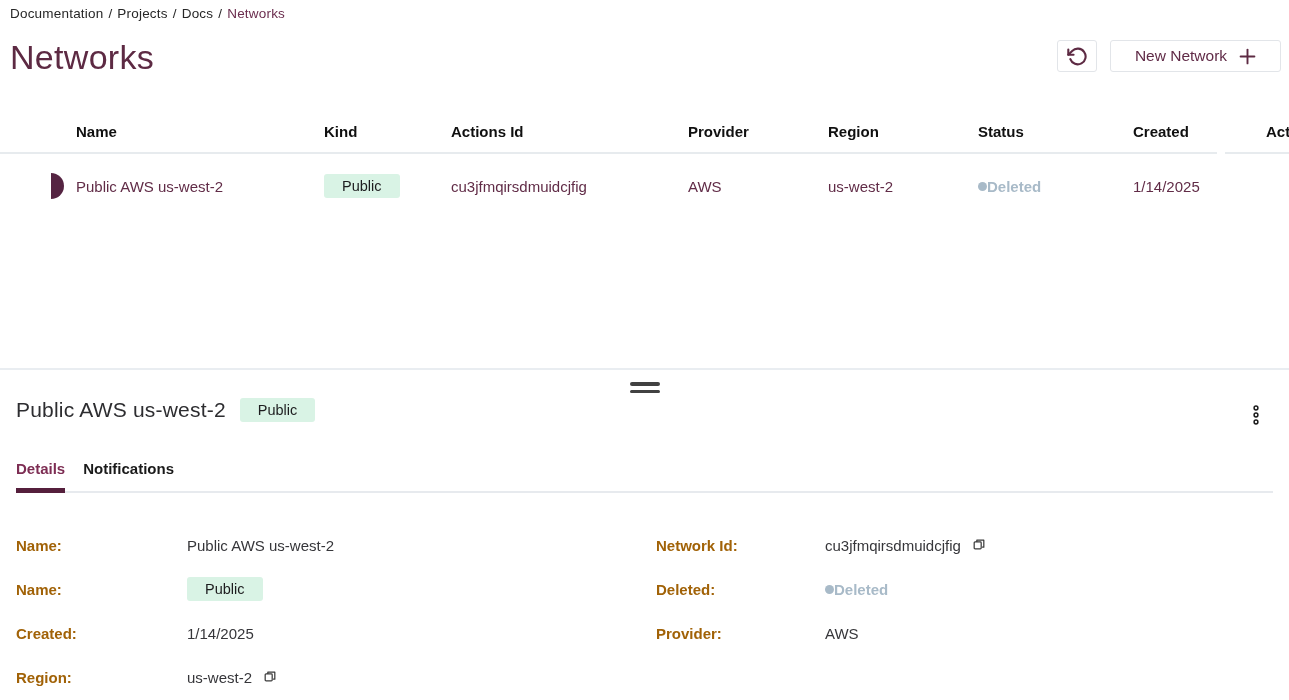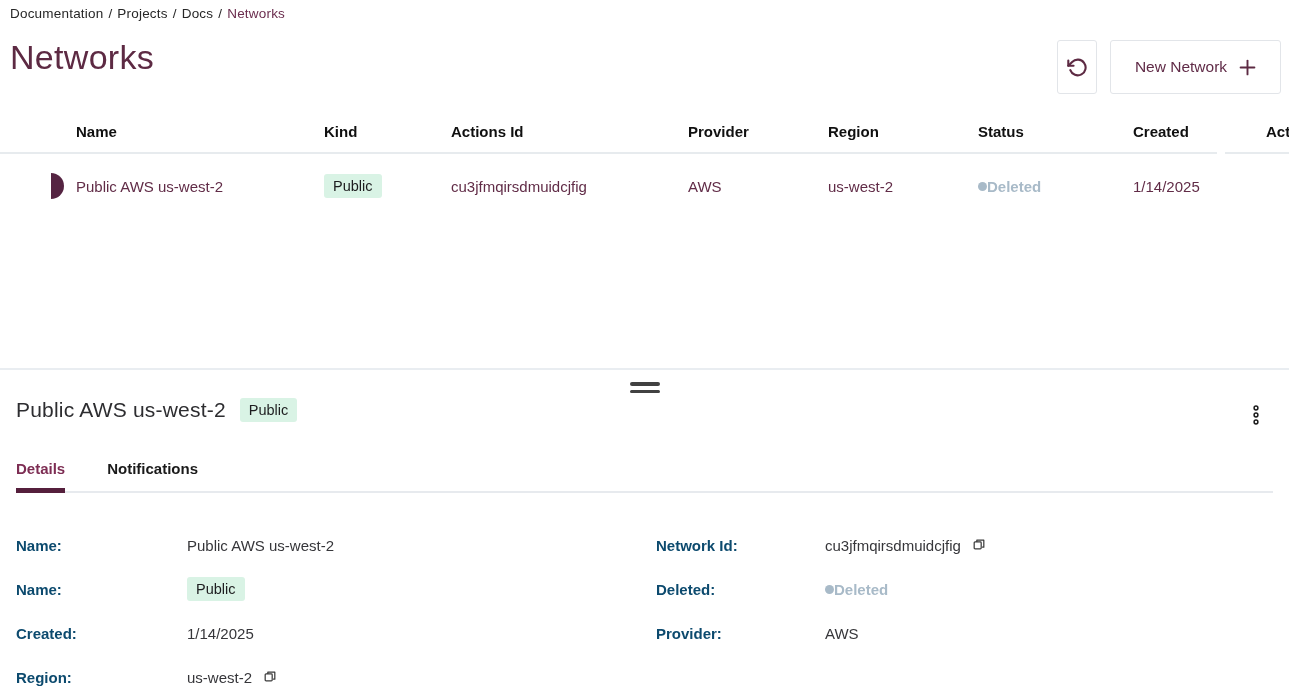--- a/index.html
+++ b/index.html
@@ -8,67 +8,67 @@
 
   
   .breadcrumb { position:absolute; left:10px; top:6px; font-size:13.5px; color:#272727; letter-spacing:.2px; }
   .breadcrumb span.crumb { cursor:pointer; }
   .breadcrumb .sep { margin:0 5px; color:#272727; }
   .breadcrumb .crumb.active { color:#6b2d4e; }
 
   
   .page-title { position:absolute; left:10px; top:38px; font-size:34px; font-weight:500;
     color:#5d2a43; letter-spacing:.3px; }
-  .btn { position:absolute; top:40px; height:54px; background:#fff; border:1px solid #e2e5e9;
+  .btn { position:absolute; top:40px; height:32px; background:#fff; border:1px solid #e2e5e9;
     border-radius:3px; display:flex; align-items:center; justify-content:center; gap:12px;
     color:#602b47; font-size:15.5px; cursor:pointer; }
   .btn-refresh { right:192px; width:40px; }
   .btn-new { right:8px; width:171px; }
 
   
   .table { position:absolute; left:0; right:0; top:110px; }
   .tgrid { display:grid; grid-template-columns:248px 127px 237px 140px 150px 155px 133px 1fr;
     padding-left:32px; align-items:center;margin-left:44px; }
   .thead { height:42px; font-weight:700; font-size:15px; color:#101010; }
   .thead-border { position:absolute; top:42px; height:2px; background:#e7ebee; }
   .thead-border.seg1 { left:0; width:1217px; }
   .thead-border.seg2 { left:1225px; right:0; }
   .trow { height:68px; font-size:15px; color:#612c47; position:relative; cursor:pointer; }
   .row-indicator { position:absolute; left:7px; top:50%; transform:translateY(-50%);
     width:13px; height:26px; background:#552442; border-radius:0 13px 13px 0; }
   .badge { display:inline-block; background:#d9f3e5; color:#1d1d1f; font-size:14.5px;
-    padding:4px 9px; border-radius:3px; }
+    padding:4px 18px; border-radius:3px; }
   .status { display:flex; align-items:center; color:#a8bac8; font-weight:700; font-size:15px; }
   .status-dot { width:9px; height:9px; border-radius:50%; background:#a8bac8; }
   .kebab { background:none; border:none; cursor:pointer; padding:4px 6px; display:inline-flex; }
   .cell-actions { padding-left:26px; }
 
   
   .drawer { position:absolute; left:0; right:0; top:368px; bottom:0; background:#fff;
     border-top:2px solid #e9edf1; }
   .drag-handle { position:absolute; left:50%; transform:translateX(-50%); top:10px;
     display:flex; flex-direction:column; gap:4px; cursor:grab; padding:2px; }
   .drag-handle i { display:block; width:30px; height:3.5px; background:#414141; border-radius:2px; }
   .drawer-head { position:absolute; left:16px; top:28px; display:flex; align-items:center; gap:14px; }
   .drawer-title { font-size:21px; font-weight:500; color:#2d2d30; letter-spacing:.2px; }
   .drawer-kebab { position:absolute; right:24px; top:31px; }
 
   .tabs-wrap { position:absolute; left:16px; right:16px; top:84px; border-bottom:2px solid #e7eaee; }
-  .tabs { display:flex; gap:42px;align-items:flex-end; }
+  .tabs { display:flex; gap:18px;align-items:flex-end; }
   .tab { font-size:15px; font-weight:700; color:#1a1a1a; padding:6px 0 14px 0; cursor:pointer; position:relative; }
   .tab.active { color:#7d2d53; }
   .tab.active::after { content:""; position:absolute; left:0; right:0; bottom:-2px; height:5px; background:#551f3c; }
 
   .details { position:absolute; left:16px; right:0; top:153px;
     display:grid; grid-template-columns:640px 1fr; }
   .dcol { display:flex; flex-direction:column; }
   .drow { display:grid; align-items:center; height:44px; font-size:15px; }
   .dcol-left .drow { grid-template-columns:171px 1fr; }
   .dcol-right .drow { grid-template-columns:169px 1fr; }
-  .dlabel { font-weight:700; color:#0c4a6e; }
+  .dlabel { font-weight:700; color:#a16207; }
   .dvalue { color:#36363a; display:flex; align-items:center; gap:10px; }
   .copy-btn { background:none; border:none; cursor:pointer; display:inline-flex; padding:1px; }
 
   svg { display:block; }
 </style>
 </head>
 <body>
 
 <nav class="breadcrumb">
   <span class="crumb">Documentation</span><span class="sep">/</span><span class="crumb">Projects</span><span class="sep">/</span><span class="crumb">Docs</span><span class="sep">/</span><span class="crumb active">Networks</span>

